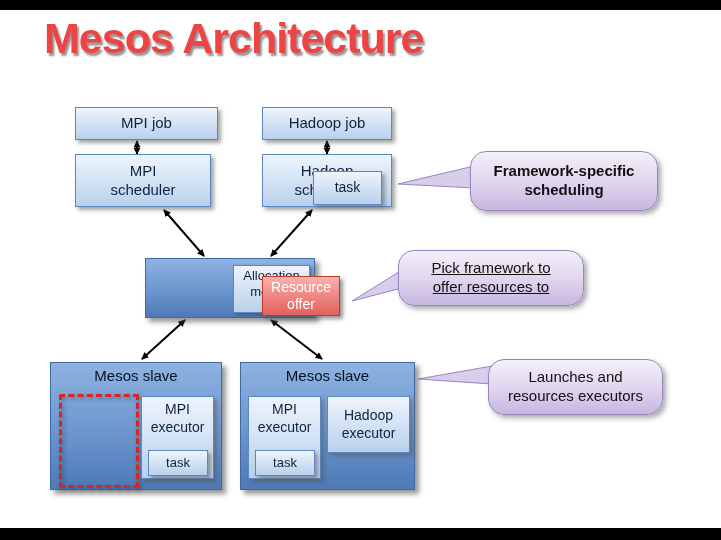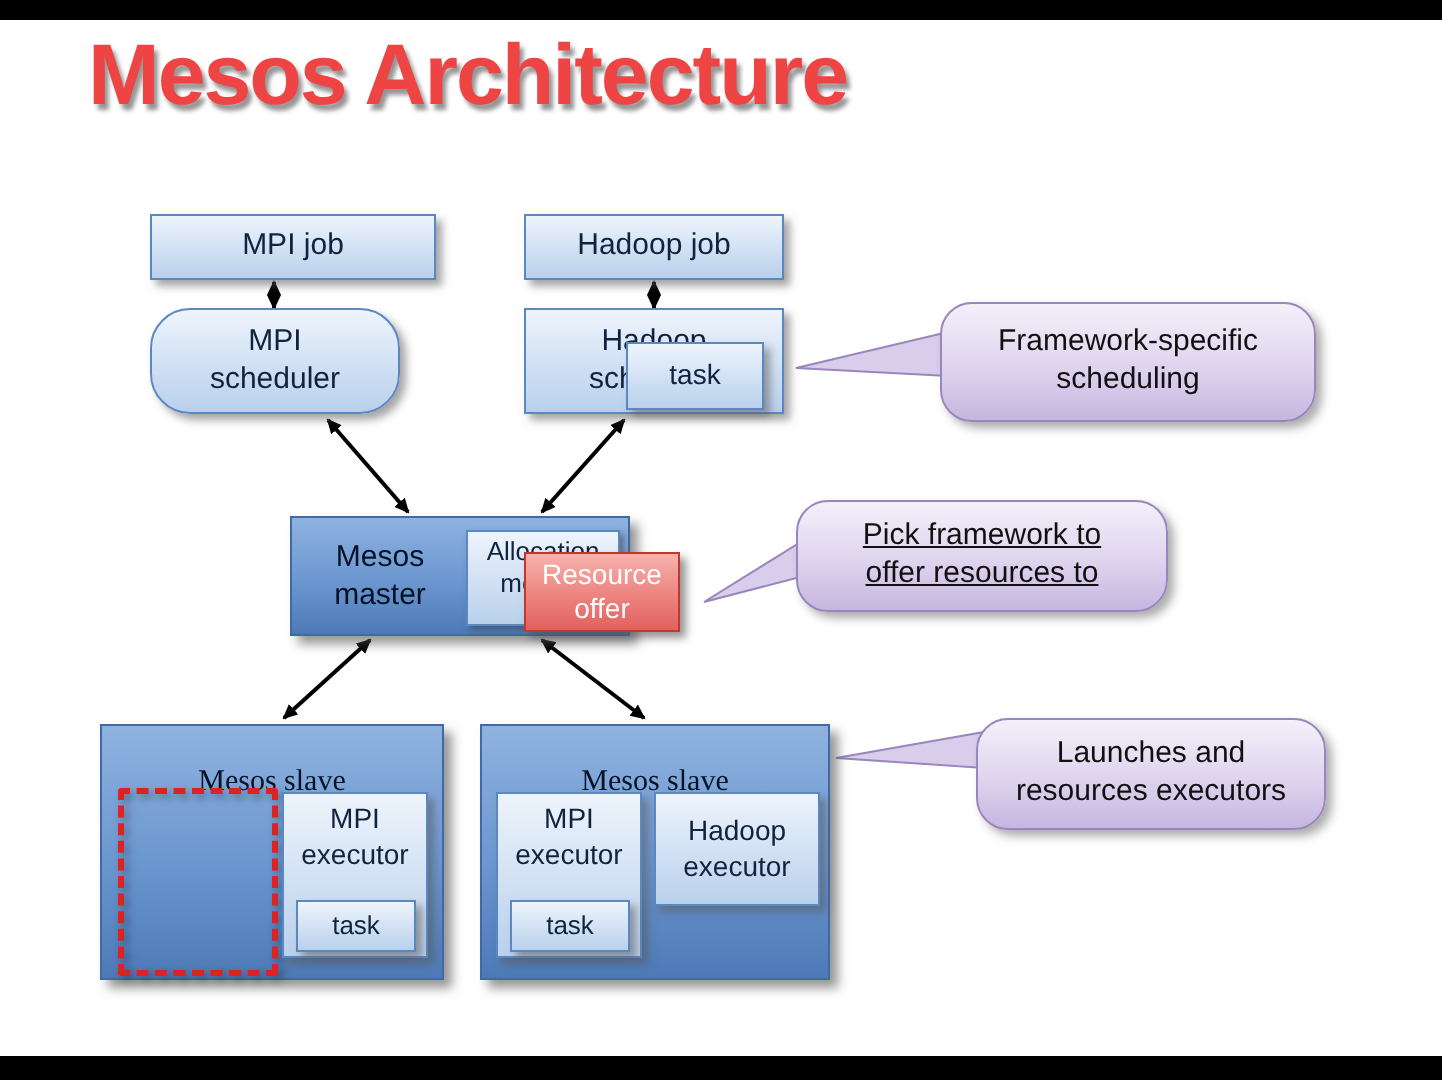--- a/index.html
+++ b/index.html
@@ -24,58 +24,58 @@
     box-shadow:3px 3px 4px rgba(90,90,90,0.55);
   }
   .blue{
     background:linear-gradient(180deg,#8fb2e0 0%,#6b96cf 55%,#4d79b6 100%);
     border:1px solid #3f6aa6;color:#061326;
     box-shadow:4px 4px 5px rgba(80,80,80,0.6);
   }
   .lbl{display:inline-block;line-height:1.25;}
   #mpi-job{left:75px;top:107px;width:143px;height:33px;z-index:10;}
   #hadoop-job{left:262px;top:107px;width:130px;height:33px;z-index:10;}
-  #mpi-sched{left:75px;top:154px;width:125px;height:53px;z-index:10;border-radius:20px;}
+  #mpi-sched{left:75px;top:154px;width:136px;height:53px;z-index:10;}
   #hadoop-sched{left:262px;top:154px;width:130px;height:53px;z-index:10;}
   .narrow{max-width:80px;}
   #task-sched{left:313px;top:171px;width:69px;height:34px;z-index:12;font-size:14px;}
   #master{left:145px;top:258px;width:170px;height:60px;z-index:10;}
   #master-label{position:absolute;left:0;top:0;width:88px;height:100%;display:flex;
     align-items:center;justify-content:center;font-size:15px;}
   #master-label span{max-width:60px;line-height:1.3;}
   #alloc{position:absolute;left:87px;top:6px;width:77px;height:48px;z-index:11;
     font-size:13px;align-items:flex-start;padding:2px 3px;word-break:break-all;
     line-height:1.3;box-shadow:2px 2px 3px rgba(60,60,60,0.5);}
   #resource-offer{left:262px;top:276px;width:78px;height:40px;z-index:13;
     background:linear-gradient(180deg,#f6b3ae 0%,#ee8783 50%,#e2615e 100%);
     border:1px solid #c0392b;color:#ffffff;font-size:14px;
     box-shadow:3px 3px 4px rgba(80,80,80,0.6);}
   .slave{width:172px;height:128px;z-index:10;}
   #slave-left{left:50px;top:362px;}
   #slave-right{left:240px;top:362px;width:175px;}
-  .slave-hdr{position:absolute;left:0;top:20px;width:100%;
-    font-size:15px;font-family:Liberation Serif, serif;}
+  .slave-hdr{position:absolute;left:0;top:4px;width:100%;
+    font-size:15px;}
   #dashed-box{position:absolute;left:8px;top:31px;width:74px;height:88px;
     border:3px dashed #dd2222;border-radius:2px;
     filter:drop-shadow(2px 2px 2px rgba(0,0,0,0.35));}
   .executor{position:absolute;top:33px;width:73px;height:83px;font-size:14px;
     align-items:flex-start;padding-top:4px;}
   #exec-left{left:90px;}
   #exec-right{left:7px;}
   #exec-hadoop{left:86px;width:83px;height:57px;align-items:center;padding-top:0;}
   .task-in-exec{position:absolute;left:6px;top:53px;width:60px;height:26px;
     font-size:13px;}
   .callout{
     position:absolute;z-index:20;border-radius:16px;
     background:linear-gradient(180deg,#f4f0fa 0%,#ded4ee 55%,#c6b6e0 100%);
     border:1px solid #9986bd;color:#111;font-size:15px;
     box-shadow:3px 3px 5px rgba(90,90,90,0.5);
     display:flex;align-items:center;justify-content:center;text-align:center;
   }
-  #callout-framework{left:470px;top:151px;width:186px;height:58px;}
+  #callout-framework{left:470px;top:151px;width:186px;height:58px;font-weight:bold;}
   #callout-framework .lbl{max-width:160px;}
   #callout-pick{left:398px;top:250px;width:184px;height:54px;text-decoration:underline;}
   #callout-pick .lbl{max-width:148px;}
   #callout-launches{left:488px;top:359px;width:173px;height:54px;}
   #callout-launches .lbl{max-width:140px;}
   #arrows{position:absolute;left:0;top:0;z-index:5;pointer-events:none;}
 </style>
 </head>
 <body>
 
@@ -118,23 +118,20 @@
     <span class="lbl narrow">MPI scheduler</span>
   </div>
   <div id="hadoop-sched" class="box light">
     <span class="lbl narrow">Hadoop scheduler</span>
   </div>
   <div id="task-sched" class="box light">
     <span class="lbl">task</span>
   </div>
 
   <div id="master" class="box blue">
-    <div id="master-label">
-      <span class="lbl">Mesos master</span>
-    </div>
     <div id="alloc" class="box light">
       <span class="lbl">Allocation module</span>
     </div>
   </div>
   <div id="resource-offer" class="box">
     <span class="lbl narrow">Resource offer</span>
   </div>
 
   <div id="slave-left" class="box blue slave">
     <div class="slave-hdr">Mesos slave</div>

